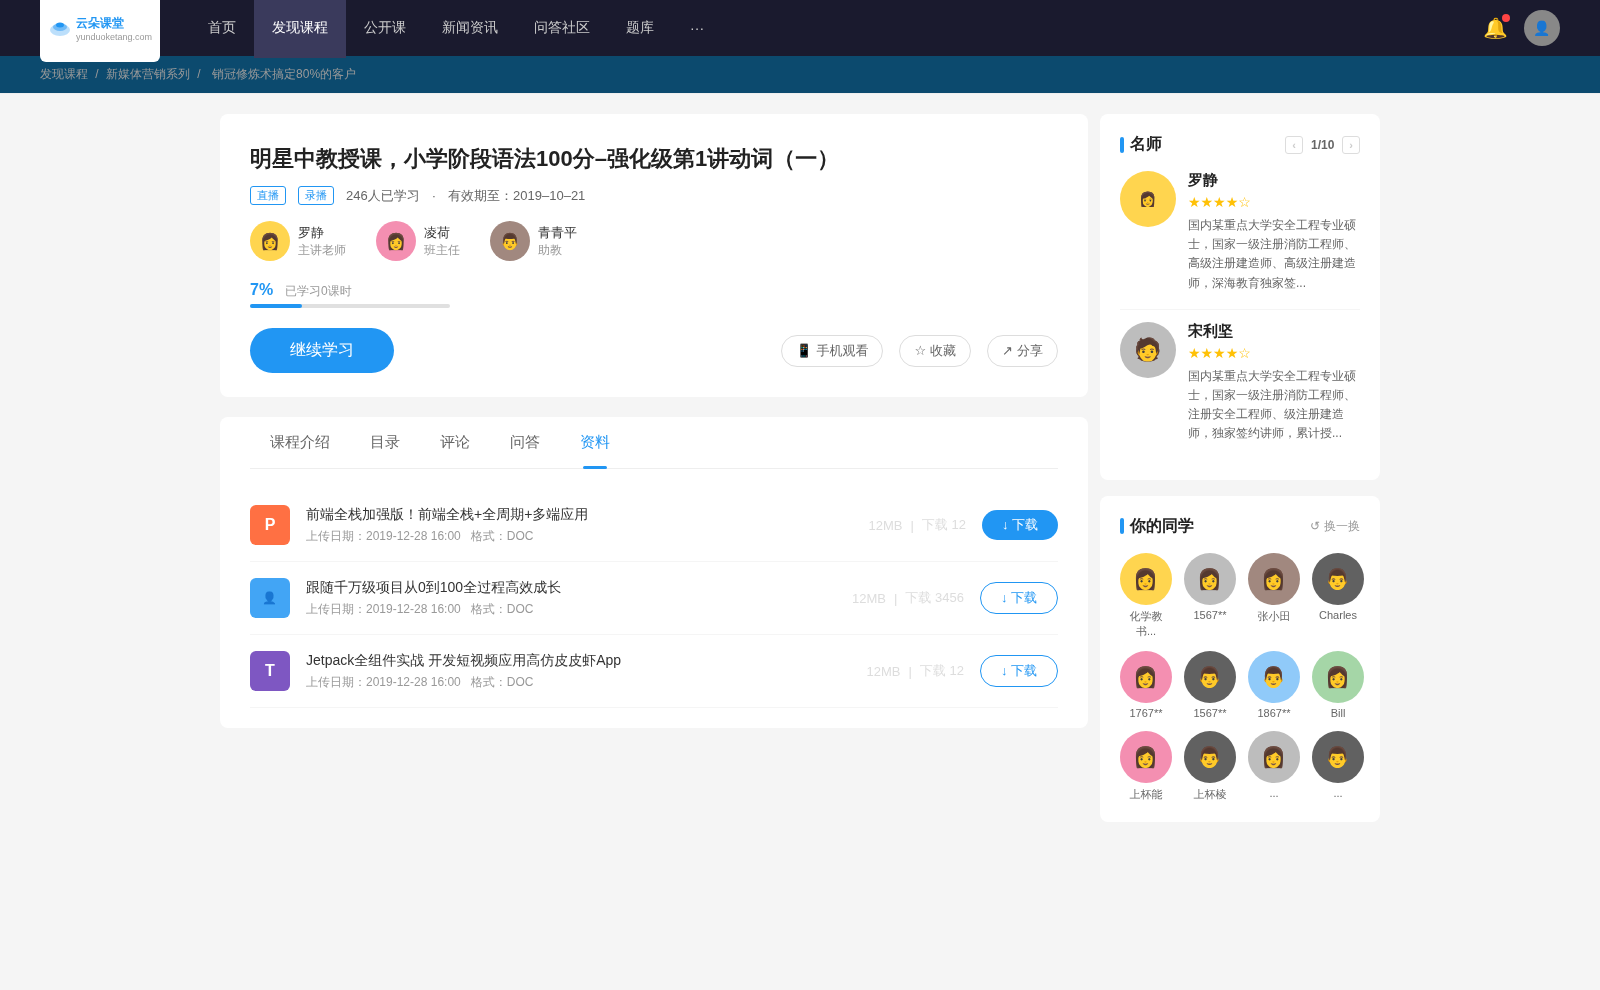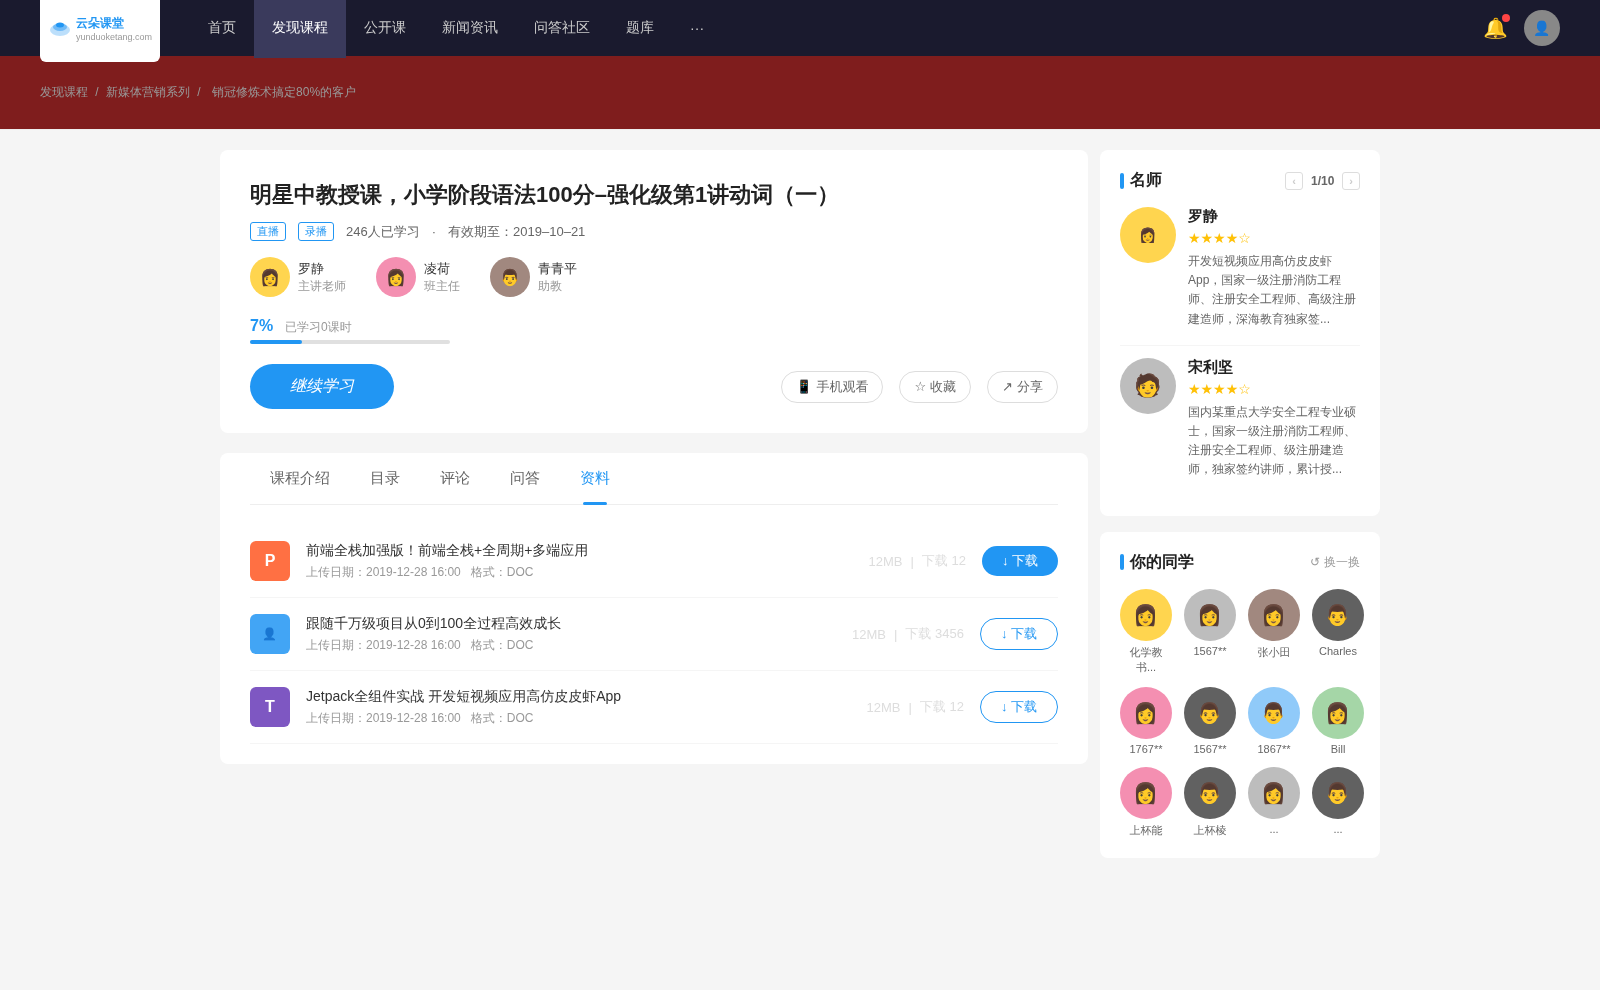--- a/index.html
+++ b/index.html
@@ -13,21 +13,21 @@
     .logo-sub { font-size: 9px; color: #999; display: block; }
     .nav-items { display: flex; align-items: center; gap: 0; flex: 1; }
     .nav-item { color: #ccc; padding: 0 18px; height: 60px; display: flex; align-items: center; cursor: pointer; font-size: 14px; }
     .nav-item.active { background: #3a3a5c; color: #fff; }
     .nav-right { display: flex; align-items: center; gap: 16px; margin-left: auto; }
     .bell-icon { color: #ccc; font-size: 20px; position: relative; cursor: pointer; }
     .bell-dot { width: 8px; height: 8px; background: #ff4444; border-radius: 50%; position: absolute; top: -2px; right: -2px; }
     .avatar-nav { width: 36px; height: 36px; border-radius: 50%; background: #888; overflow: hidden; cursor: pointer; display: flex; align-items: center; justify-content: center; color: #fff; font-size: 14px; }
 
     
-    .breadcrumb { padding: 28px 40px; font-size: 12px; color: #999; background: #7f1d1d; border-bottom: 1px solid #eee; }
+    .breadcrumb { padding: 10px 40px; font-size: 12px; color: #999; background: #0c4a6e; border-bottom: 1px solid #eee; }
     .breadcrumb a { color: #999; text-decoration: none; }
     .breadcrumb span { margin: 0 4px; }
 
     
     .main-container { max-width: 1200px; margin: 0 auto; padding: 20px 20px; display: flex; gap: 12px; }
     .left-panel { flex: 1; min-width: 0; }
     .right-panel { width: 280px; flex-shrink: 0; }
 
     
     .course-card { background: #fff; border-radius: 8px; padding: 30px 30px 24px; margin-bottom: 20px; }
@@ -41,21 +41,21 @@
     .teacher-avatar { width: 40px; height: 40px; border-radius: 50%; background: #ddd; overflow: hidden; display: flex; align-items: center; justify-content: center; font-size: 16px; }
     .teacher-info { display: flex; flex-direction: column; }
     .teacher-name { font-size: 13px; color: #333; }
     .teacher-role { font-size: 12px; color: #999; }
     .progress-section { margin-bottom: 20px; }
     .progress-label { color: #2196f3; font-size: 16px; font-weight: bold; margin-bottom: 4px; }
     .progress-sub { color: #999; font-size: 12px; margin-left: 8px; text-align: right; }
     .progress-bar-wrap { width: 200px; height: 4px; background: #e0e0e0; border-radius: 2px; margin-top: 4px; }
     .progress-bar-fill { height: 100%; background: #2196f3; border-radius: 2px; }
     .course-actions { display: flex; align-items: center; gap: 20px; }
-    .btn-continue { background: #2196f3; color: #fff; border: none; border-radius: 24px; padding: 12px 40px; font-size: 16px; cursor: pointer; font-style: italic; }
+    .btn-continue { background: #2196f3; color: #fff; border: none; border-radius: 24px; padding: 12px 40px; font-size: 16px; cursor: pointer; }
     .action-btns { display: flex; align-items: center; gap: 16px; margin-left: auto; }
     .action-btn { display: flex; align-items: center; gap: 4px; color: #666; font-size: 13px; cursor: pointer; border: 1px solid #ddd; border-radius: 20px; padding: 6px 14px; }
 
     
     .tabs-section { background: #fff; border-radius: 8px; padding: 0 30px; }
     .tabs-header { display: flex; border-bottom: 1px solid #eee; }
     .tab-item { padding: 16px 20px; font-size: 15px; color: #666; cursor: pointer; position: relative; }
     .tab-item.active { color: #2196f3; }
     .tab-item.active::after { content: ''; position: absolute; bottom: -1px; left: 50%; transform: translateX(-50%); width: 24px; height: 3px; background: #2196f3; border-radius: 2px; }
     .tab-content { padding: 20px 0; }
@@ -295,21 +295,21 @@
           </span>
           <span class="panel-nav-btn">›</span>
         </div>
       </div>
 
       <div class="teacher-panel-item">
         <div class="teacher-panel-avatar av-yellow">👩</div>
         <div class="teacher-panel-info">
           <div class="teacher-panel-name">罗静</div>
           <div class="stars">★★★★☆</div>
-          <div class="teacher-panel-desc">开发短视频应用高仿皮皮虾App，国家一级注册消防工程师、注册安全工程师、高级注册建造师，深海教育独家签...</div>
+          <div class="teacher-panel-desc">国内某重点大学安全工程专业硕士，国家一级注册消防工程师、高级注册建造师、高级注册建造师，深海教育独家签...</div>
         </div>
       </div>
 
       <hr class="teacher-divider">
 
       <div class="teacher-panel-item">
         <div class="teacher-panel-avatar av-gray" style="font-size:22px;">🧑</div>
         <div class="teacher-panel-info">
           <div class="teacher-panel-name">宋利坚</div>
           <div class="stars">★★★★☆</div>

